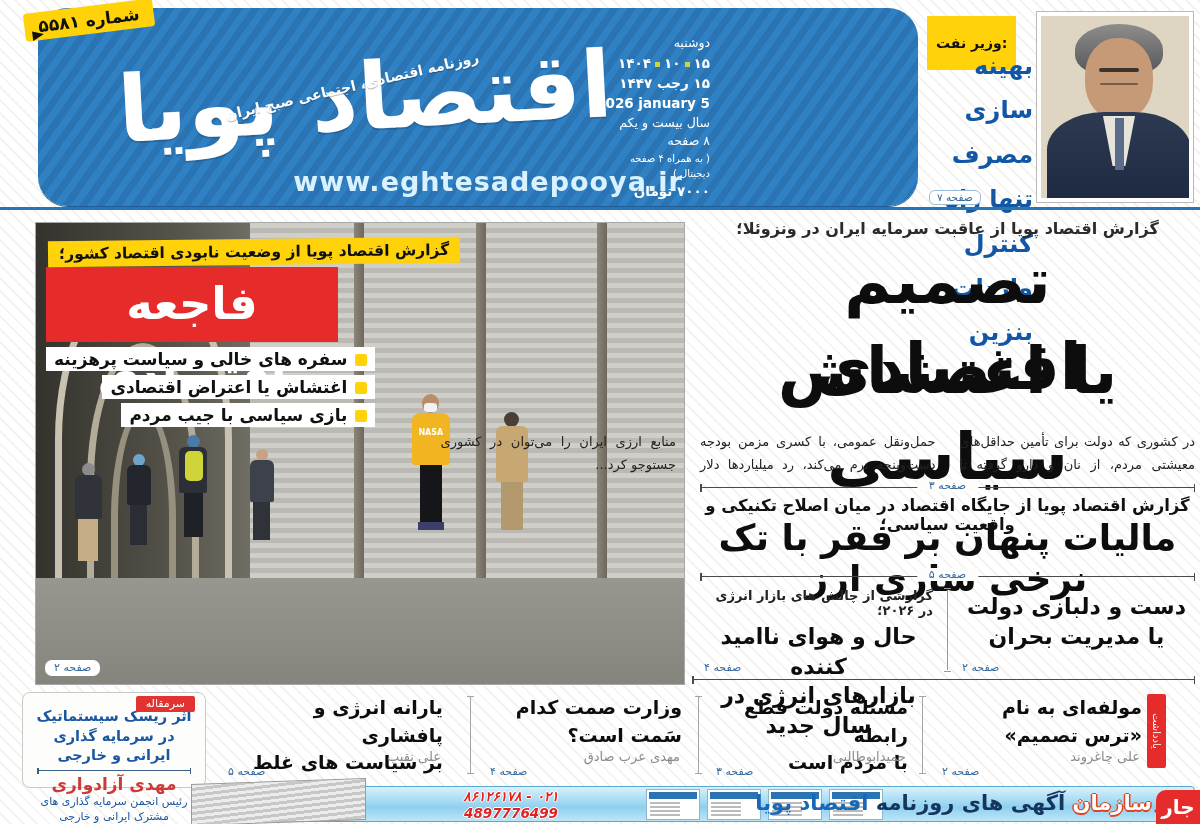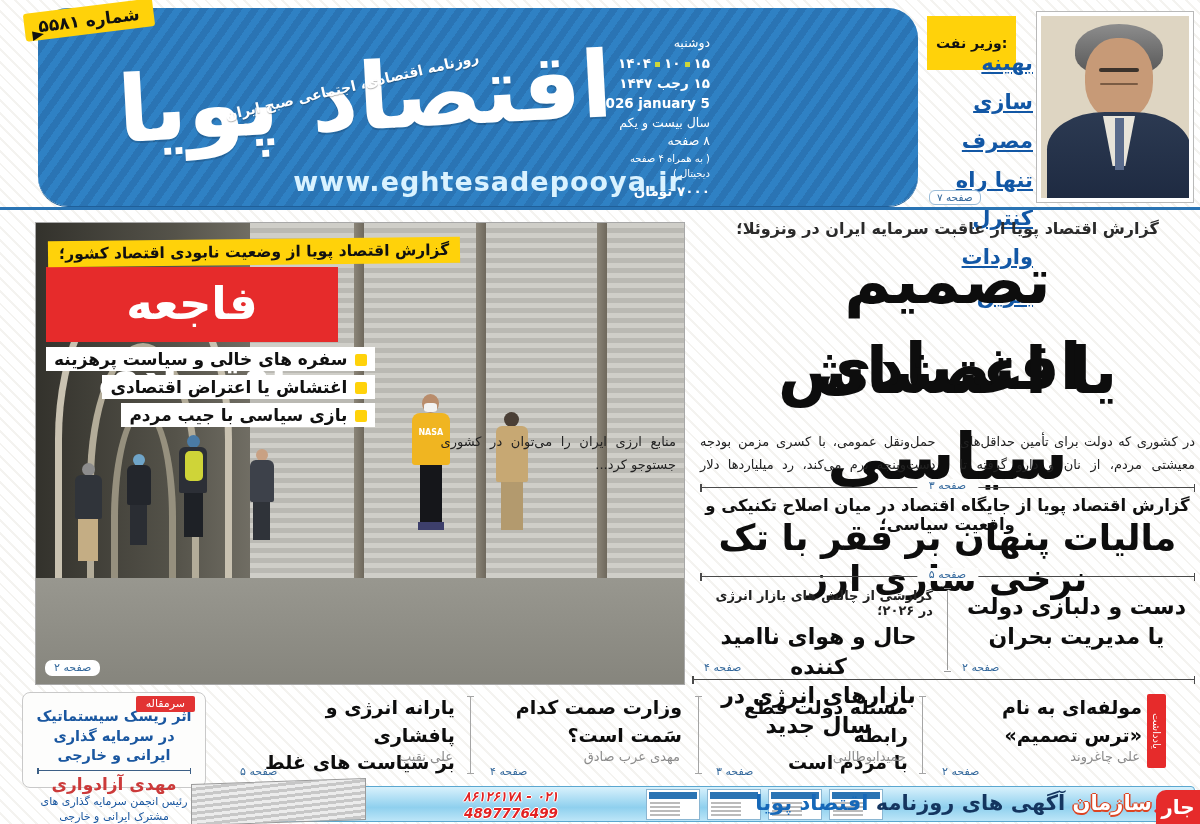--- a/index.html
+++ b/index.html
@@ -28,21 +28,21 @@
   .datebox .b { font-weight:bold; font-size:13.5px; }
   .dsq { display:inline-block; width:5px; height:5px; background:#cdd53a; margin:0 4px 1px; }
   .greg { direction:ltr; }
   .small-note { font-size:10px;margin-left:40px; }
 
   
   .minister { left:915px; top:8px; width:285px; height:198px; }
   .min-tag { left:12px; top:8px; background:#ffd20a; color:#111; font-weight:bold;
     font-size:14px; padding:19px 9px; }
   .min-head { left:0px; top:36px; width:118px; direction:rtl; text-align:right;
-    color:#1257a5; font-weight:bold; font-size:21px; line-height:1.85;text-decoration:underline; }
+    color:#1257a5; font-weight:bold; font-size:24px; line-height:1.85; }
   .min-page { left:14px; top:182px; background:#fff; border:1px solid #9bbcd8; border-radius:6px;
     color:#33689c; font-size:10.5px; padding:0 7px 1px; direction:rtl; }
   .portrait { left:122px; top:4px; width:156px; height:190px; background:#ded5c2;
     border:4px solid #fff; outline:1px solid #b9b9b9; overflow:hidden; }
   .p-hair { position:absolute; left:34px; top:8px; width:88px; height:52px; border-radius:50% 50% 40% 40%;
     background:linear-gradient(#8d8d8d,#555); }
   .p-face { position:absolute; left:44px; top:22px; width:68px; height:82px; border-radius:46%;
     background:#c79a77; }
   .p-brow { position:absolute; left:58px; top:52px; width:40px; height:4px; background:#3c332c;
     box-shadow:0 14px 0 -1px #7a5b43; border-radius:2px; }
@@ -337,21 +337,21 @@
   <div class="abs barticle" style="left:490px;width:192px">
     <div class="ba-title">
       <div>وزارت صمت کدام</div>
       <div>سَمت است؟</div>
     </div>
     <div class="ba-author">مهدی عرب صادق</div>
     <div class="ba-page">صفحه ۴</div>
   </div>
   <div class="abs bsep" style="left:470px"></div>
 
-  <div class="abs barticle" style="left:240px;width:215px">
+  <div class="abs barticle" style="left:228px;width:215px">
     <div class="ba-title">
       <div>یارانه انرژی و پافشاری</div>
       <div>بر سیاست های غلط</div>
     </div>
     <div class="ba-author">علی نقیب</div>
     <div class="ba-page">صفحه ۵</div>
   </div>
 
   <div class="abs edbox">
     <div class="ed-tag">سرمقاله</div>

